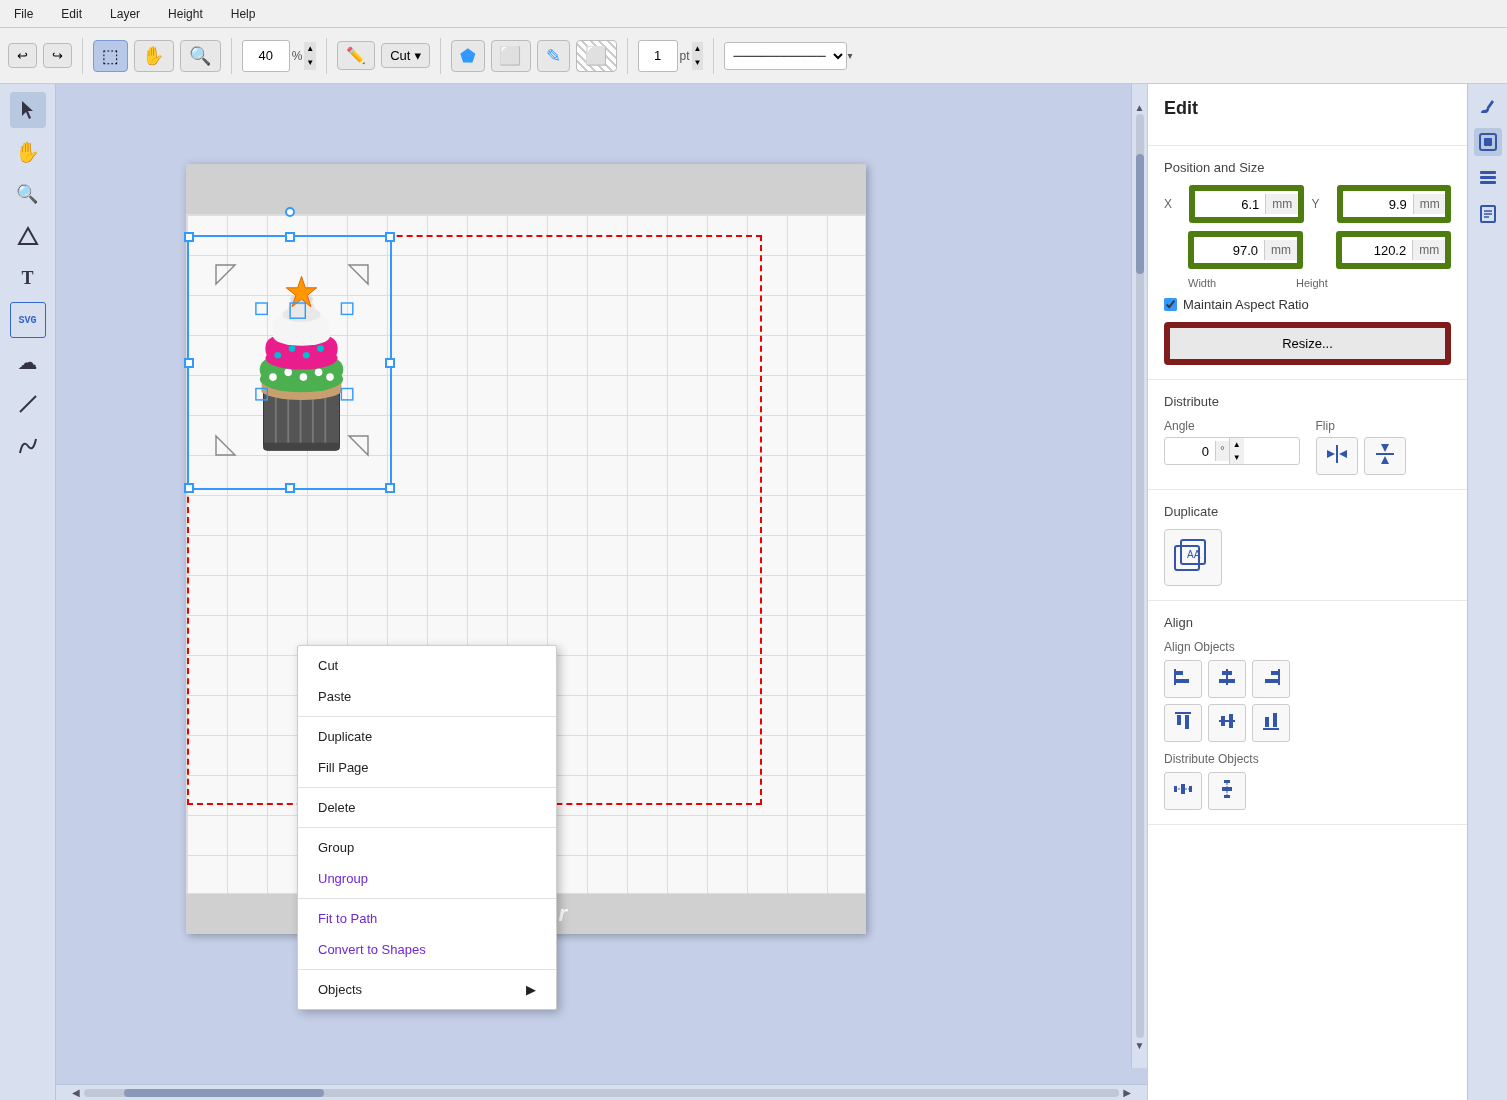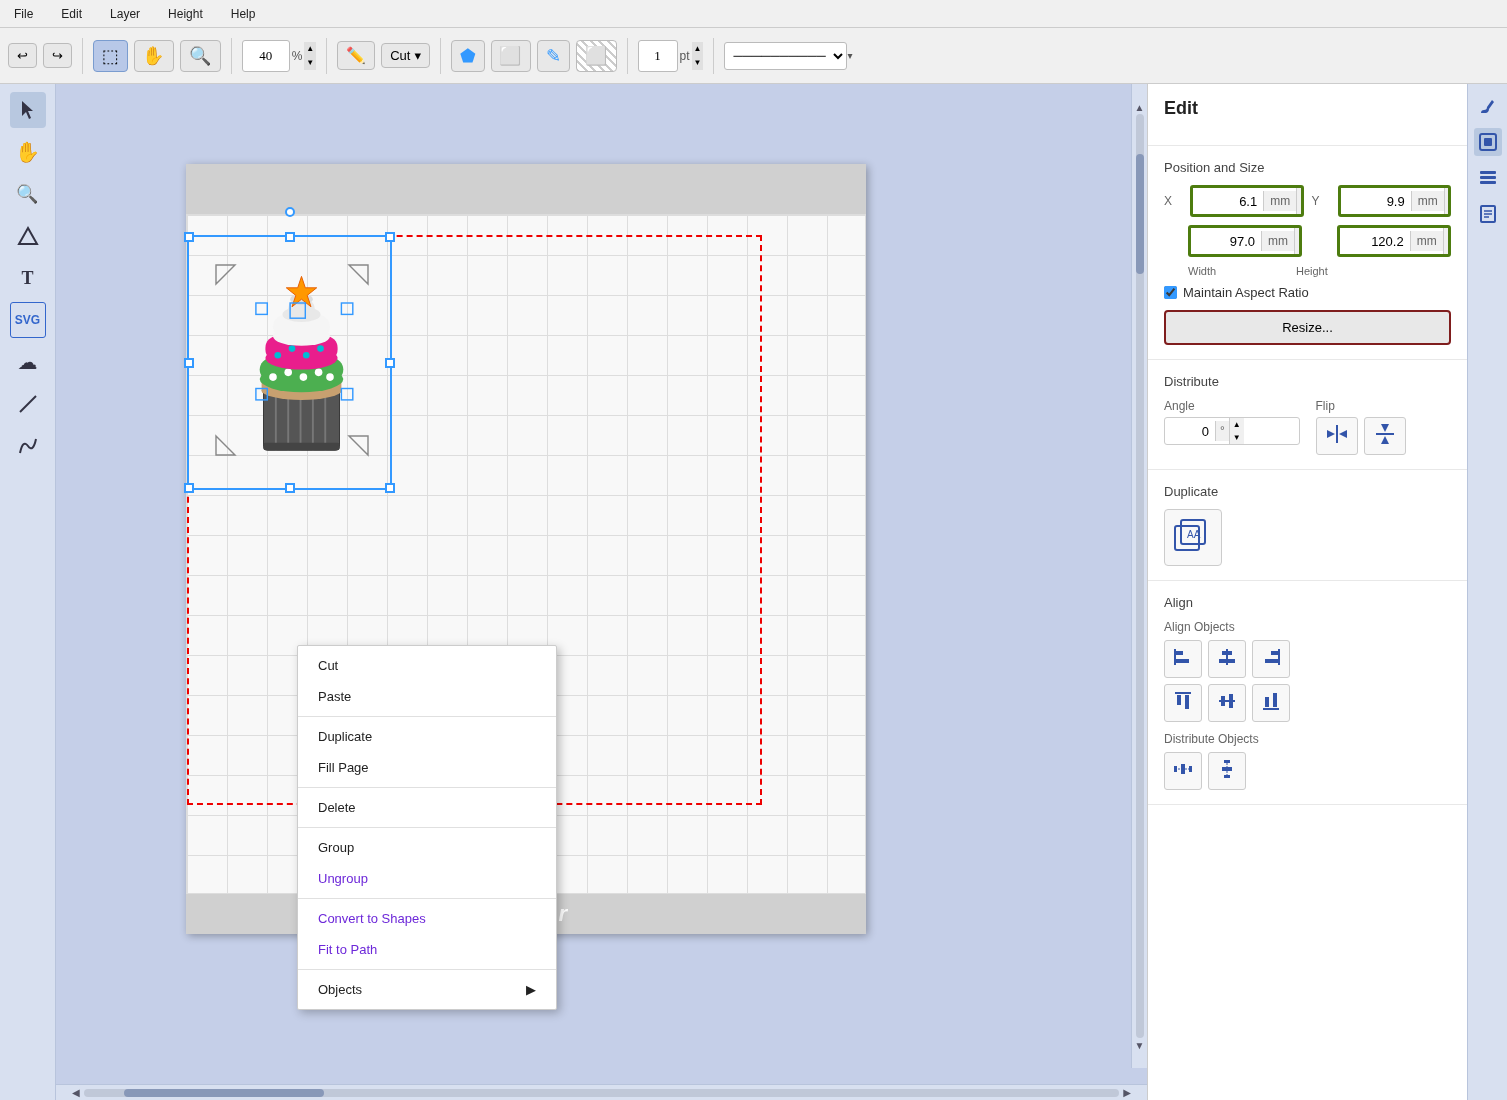--- a/index.html
+++ b/index.html
@@ -6,21 +6,21 @@
     body { font-family: 'Segoe UI', Arial, sans-serif; font-size: 13px; background: #c5cfe8; overflow: hidden; width: 1507px; height: 1100px; display: flex; flex-direction: column; }
 
     
     .menu-bar { background: #f0f0f0; display: flex; align-items: center; padding: 2px 8px; gap: 16px; border-bottom: 1px solid #ccc; height: 28px; }
     .menu-item { cursor: pointer; padding: 2px 6px; font-size: 12px; color: #222; }
 
     
     .toolbar { background: #f0f0f0; display: flex; align-items: center; padding: 4px 8px; gap: 6px; border-bottom: 1px solid #ccc; height: 56px; }
     .toolbar-btn { background: #e8e8e8; border: 1px solid #bbb; border-radius: 4px; padding: 4px 8px; cursor: pointer; font-size: 13px; display: flex; align-items: center; gap: 4px; }
     .toolbar-btn.active { background: #b8c8e8; border-color: #7a9ccf; }
-    .toolbar-input { border: 1px solid #bbb; border-radius: 3px; padding: 15px 4px; width: 48px; text-align: center; font-size: 13px; height: 28px; background: white; font-family: Liberation Serif, serif; }
+    .toolbar-input { border: 1px solid #bbb; border-radius: 3px; padding: 15px 4px; width: 48px; text-align: center; font-size: 13px; height: 28px; background: white; }
     .toolbar-label { font-size: 12px; color: #555; }
     .toolbar-sep { width: 1px; background: #ccc; height: 36px; margin: 0 4px; }
     .toolbar-spinner { display: flex; flex-direction: column; }
     .spinner-btn { font-size: 8px; border: none; background: #e0e0e0; cursor: pointer; padding: 0 2px; height: 14px; line-height: 14px; }
     .toolbar-group { display: flex; align-items: center; gap: 2px; }
     .line-select { border: 1px solid #bbb; border-radius: 3px; padding: 2px 4px; height: 28px; background: white; font-size: 13px; }
 
     
     .main-area { display: flex; flex: 1; overflow: hidden; }
 
@@ -60,26 +60,26 @@
     .v-scrollbar-thumb { position: absolute; top: 40px; width: 8px; height: 120px; background: #8898b8; border-radius: 4px; }
     .scroll-arrow { font-size: 10px; color: #556; cursor: pointer; height: 14px; display: flex; align-items: center; }
 
     
     .right-panel { width: 320px; background: white; border-left: 1px solid #ccc; display: flex; flex-direction: column; overflow-y: auto; }
     .panel-section { padding: 14px 16px; border-bottom: 1px solid #e8e8e8; }
     .panel-title { font-size: 18px; font-weight: bold; color: #222; margin-bottom: 12px; }
     .section-label { font-size: 13px; font-weight: 400; color: #444; margin-bottom: 10px; }
     .field-row { display: flex; align-items: center; gap: 8px; margin-bottom: 8px; }
     .field-label { font-size: 12px; color: #666; width: 20px; }
-    .field-input-group { display: flex; align-items: center; border: 3px solid #4d7c0f; border-radius: 3px; overflow: hidden; }
+    .field-input-group { display: flex; align-items: center; border: 6px solid #4d7c0f; border-radius: 3px; overflow: hidden; }
     .field-input { border: none; outline: none; padding: 3px 6px; width: 70px; font-size: 13px; text-align: right; }
     .field-unit { padding: 3px 6px; background: #f0f0f0; font-size: 12px; color: #666; border-left: 1px solid #ccc; }
     .field-spinners { display: flex; flex-direction: column; }
     .field-spinner-btn { font-size: 8px; border: none; background: #f0f0f0; cursor: pointer; padding: 0 3px; height: 13px; line-height: 13px; border-left: 1px solid #ccc; }
-    .resize-btn { width: 100%; padding: 8px; background: #e8e8e8; border: 2px solid #7f1d1d; border-radius: 4px; font-size: 13px; cursor: pointer; font-weight: 500; }
+    .resize-btn { width: 100%; padding: 8px; background: #e8e8e8; border: 6px solid #7f1d1d; border-radius: 4px; font-size: 13px; cursor: pointer; font-weight: 500; }
     .checkbox-row { display: flex; align-items: center; gap: 6px; font-size: 13px; color: #333; }
     .checkbox-row input { accent-color: #3399ff; }
     .transform-row { display: flex; gap: 16px; }
     .transform-col { flex: 1; }
     .angle-input-wrap { display: flex; align-items: center; border: 1px solid #ccc; border-radius: 3px; overflow: hidden; }
     .angle-input { border: none; outline: none; padding: 3px 6px; width: 50px; font-size: 13px; text-align: right; }
     .angle-unit { padding: 3px 4px; background: #f0f0f0; font-size: 12px; color: #666; border-left: 1px solid #ccc; }
     .flip-btns { display: flex; gap: 6px; }
     .flip-btn { border: 1px solid #ccc; background: #f8f8f8; border-radius: 3px; padding: 4px 8px; cursor: pointer; font-size: 16px; color: #3355aa; }
     .duplicate-btn { border: 1px solid #ccc; background: #f8f8f8; border-radius: 4px; padding: 8px; cursor: pointer; }
@@ -160,21 +160,21 @@
         </svg>
     </div>
     <div class="sidebar-tool" title="Pan" style="font-size:20px;">✋</div>
     <div class="sidebar-tool" title="Zoom" style="font-size:18px;">🔍</div>
     <div class="sidebar-tool" title="Shape">
       <svg width="22" height="22" viewBox="0 0 22 22">
           <polygon points="11,3 20,19 2,19" fill="none" stroke="#334" stroke-width="2"></polygon>
         </svg>
     </div>
     <div class="sidebar-tool" title="Text" style="font-size:18px; font-weight:bold; font-family:serif;">T</div>
-    <div class="sidebar-tool" title="SVG" style="font-size:12px; font-weight:bold; color:#3366cc; border:1px solid #3366cc; border-radius:3px; padding:2px 3px;">SVG</div>
+    <div class="sidebar-tool" title="SVG" style="font-size:10px; font-weight:bold; color:#3366cc; border:1px solid #3366cc; border-radius:3px; padding:2px 3px;font-family:Liberation Mono, monospace;">SVG</div>
     <div class="sidebar-tool" title="Node" style="font-size:20px;">☁</div>
     <div class="sidebar-tool" title="Line">
       <svg width="22" height="22" viewBox="0 0 22 22">
           <line x1="3" y1="19" x2="19" y2="3" stroke="#334" stroke-width="2"></line>
         </svg>
     </div>
     <div class="sidebar-tool" title="Curve">
       <svg width="22" height="22" viewBox="0 0 22 22">
           <path d="M3 18 Q6 4 11 11 Q16 18 19 4" fill="none" stroke="#334" stroke-width="2"></path>
         </svg>
@@ -267,22 +267,22 @@
             <div class="ctx-item">Paste</div>
             <div class="ctx-sep"></div>
             <div class="ctx-item">Duplicate</div>
             <div class="ctx-item">Fill Page</div>
             <div class="ctx-sep"></div>
             <div class="ctx-item">Delete</div>
             <div class="ctx-sep"></div>
             <div class="ctx-item">Group</div>
             <div class="ctx-item disabled">Ungroup</div>
             <div class="ctx-sep"></div>
+            <div class="ctx-item disabled">Fit to Path</div>
             <div class="ctx-item disabled">Convert to Shapes</div>
-            <div class="ctx-item disabled">Fit to Path</div>
             <div class="ctx-sep"></div>
             <div class="ctx-item ctx-item-arrow">
               <span>Objects</span>
               <span>▶</span>
             </div>
           </div>
         </div>
         <div class="page-footer">
           <span class="brother-logo">brother</span>
         </div>

